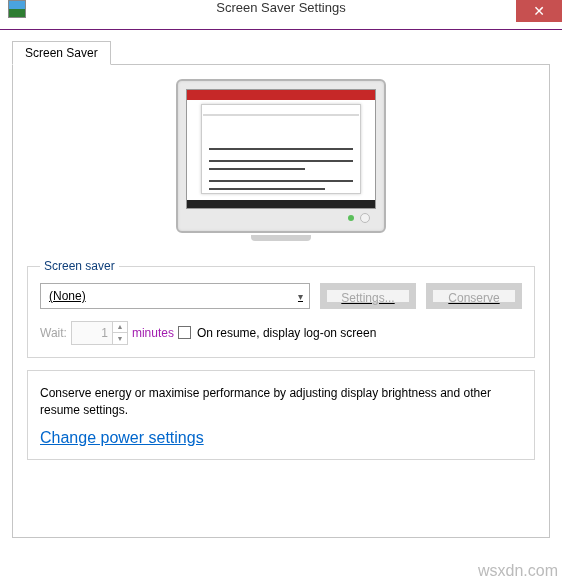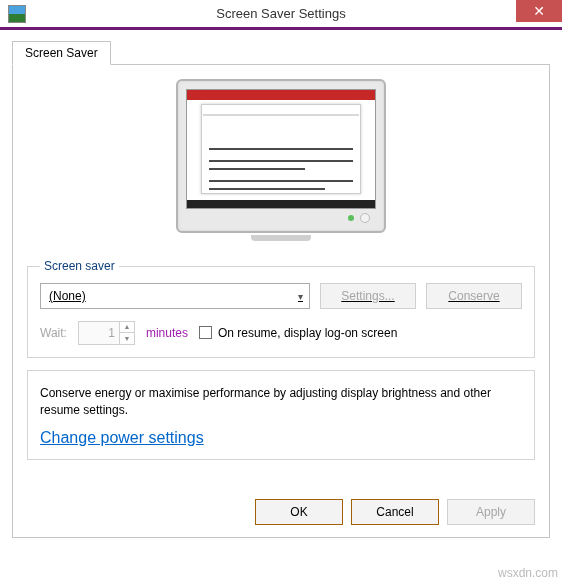--- a/index.html
+++ b/index.html
@@ -9,23 +9,22 @@
     font-size: 12px;
     background: #fff;
     color: #000;
     width: 562px;
     height: 582px;
     overflow: hidden;
   }
   .titlebar {
     height: 30px;
     background: #fff;
-    border-bottom: 3px solid #701a75;
-    display: flex;
-    align-items: center;
+    border-bottom: 1px solid #701a75;
+    display: flex;
     position: relative;
   }
   .titlebar .app-icon {
     width: 18px; height: 18px;
     margin-left: 8px;
     background: linear-gradient(180deg,#4aa3df 0 50%,#2e7d32 50% 100%);
     border: 1px solid #888;
   }
   .titlebar .title {
     position: absolute;
@@ -171,36 +170,36 @@
     font-size: 12px;
     cursor: pointer;
   }
   .dropdown .chev {
     font-size: 10px;
     color: #555;
   }
   .btn {
     width: 96px;
     height: 26px;
-    border: 1px solid #a16207;
+    border: 7px solid #a16207;
     background: #f3f3f3;
     font-size: 12px;
     font-family: inherit;
     cursor: pointer;
   }
   .btn[disabled] {
     color: #a6a6a6;
     background: #f3f3f3;
     border-color: #d0d0d0;
     cursor: default;
   }
   .row2 {
     display: flex;
     align-items: center;
-    gap: 11px;
+    gap: 4px;
     font-size: 12px;
   }
   .row2 .lbl-wait { color: #a6a6a6; }
   .spinner {
     display: flex;
     align-items: stretch;
     border: 1px solid #d0d0d0;
     height: 24px;
   }
   .spinner input {
@@ -256,21 +255,21 @@
     right: 14px;
     bottom: 12px;
     display: flex;
     gap: 8px;
   }
   .footer .btn { width: 88px; }
   .watermark {
     position: absolute;
     right: 4px;
     bottom: 2px;
-    font-size: 12px;
+    font-size: 16px;
     color: #bbb;
   }
 </style>
 </head>
 <body>
 
 <div class="titlebar">
   <div class="app-icon"></div>
   <div class="title">Screen Saver Settings</div>
   <div class="close">
@@ -332,22 +331,17 @@
           <span>On resume, display log-on screen</span>
         </label>
       </div>
     </fieldset>
 
     <fieldset class="group">
       <div class="pm-text">Conserve energy or maximise performance by adjusting display brightness and other resume settings.</div>
       <a class="link">Change power settings</a>
     </fieldset>
 
-    <div class="footer">
-      <button class="btn">OK</button>
-      <button class="btn">Cancel</button>
-      <button class="btn" disabled="">Apply</button>
-    </div>
 
   </div>
 </div>
 
 <div class="watermark">wsxdn.com</div>
 
 </body></html>

